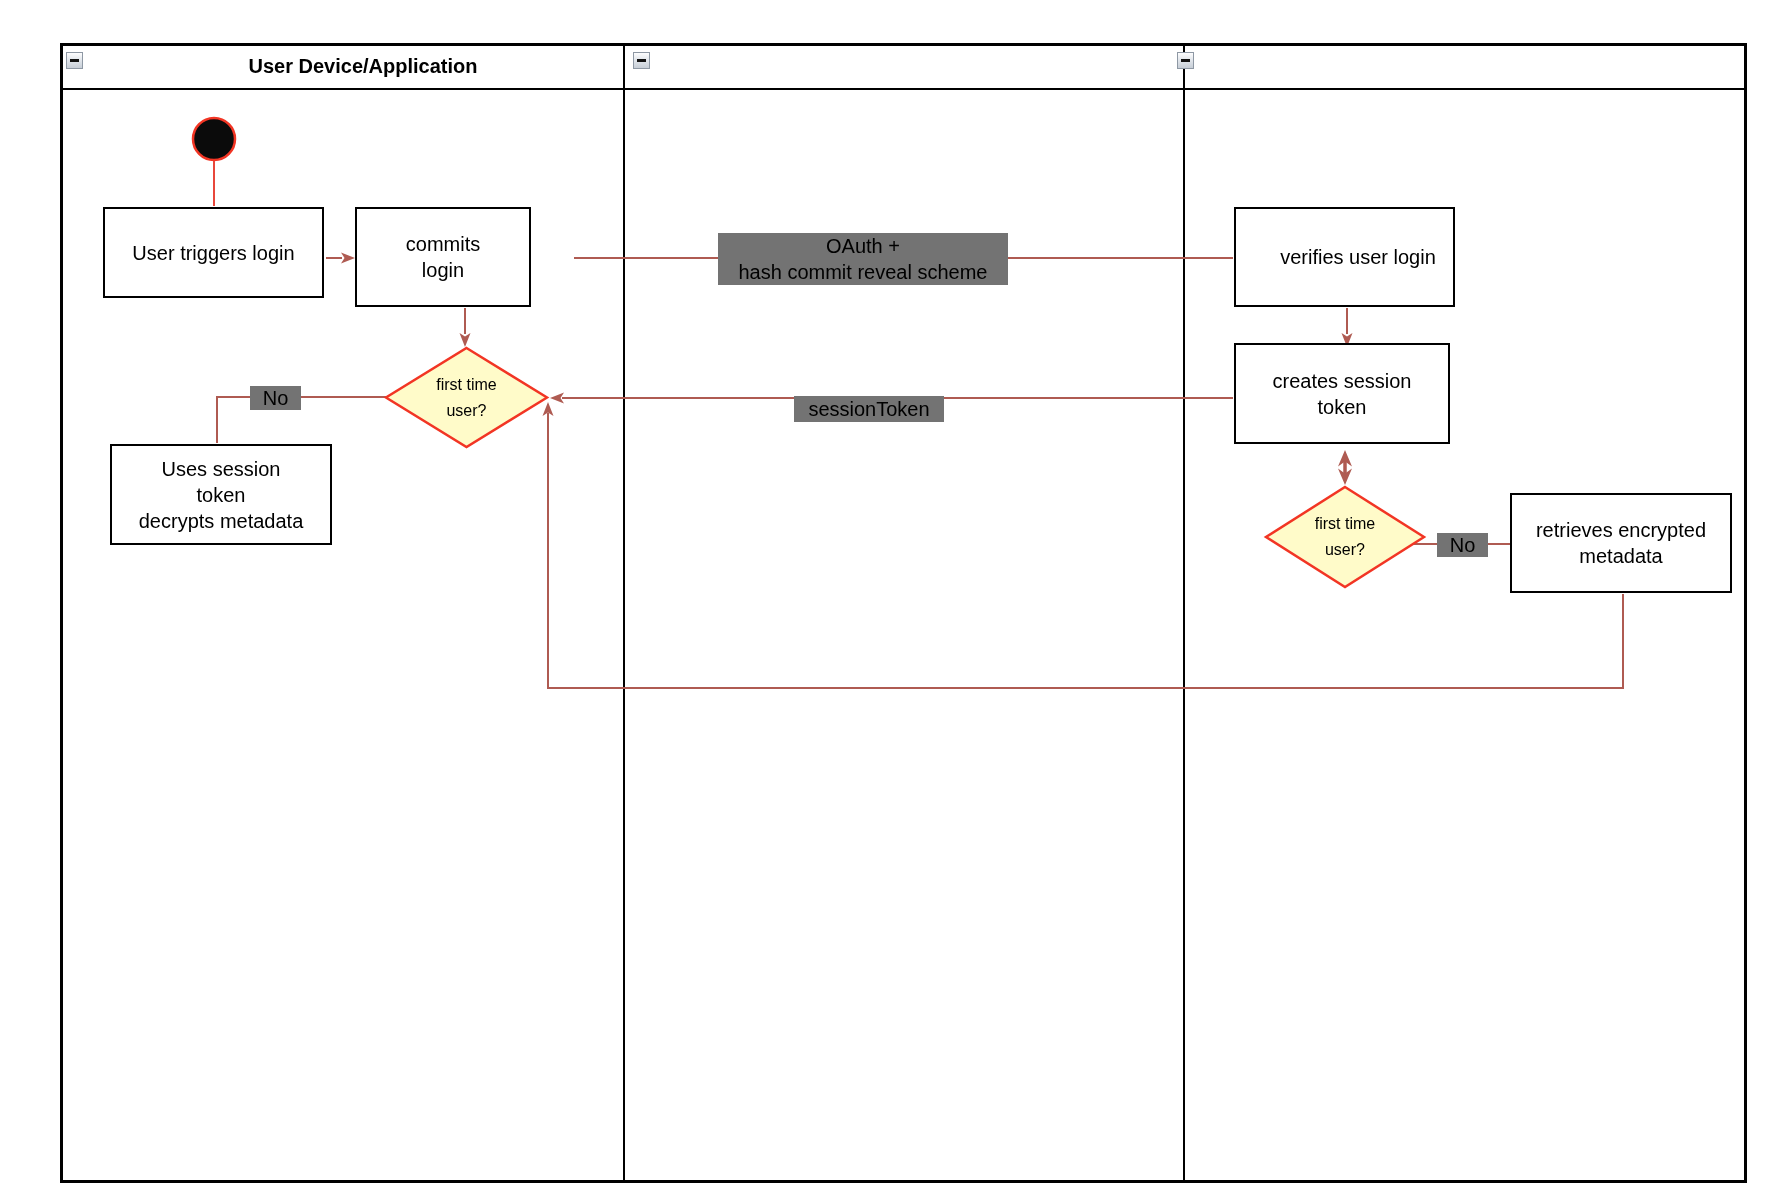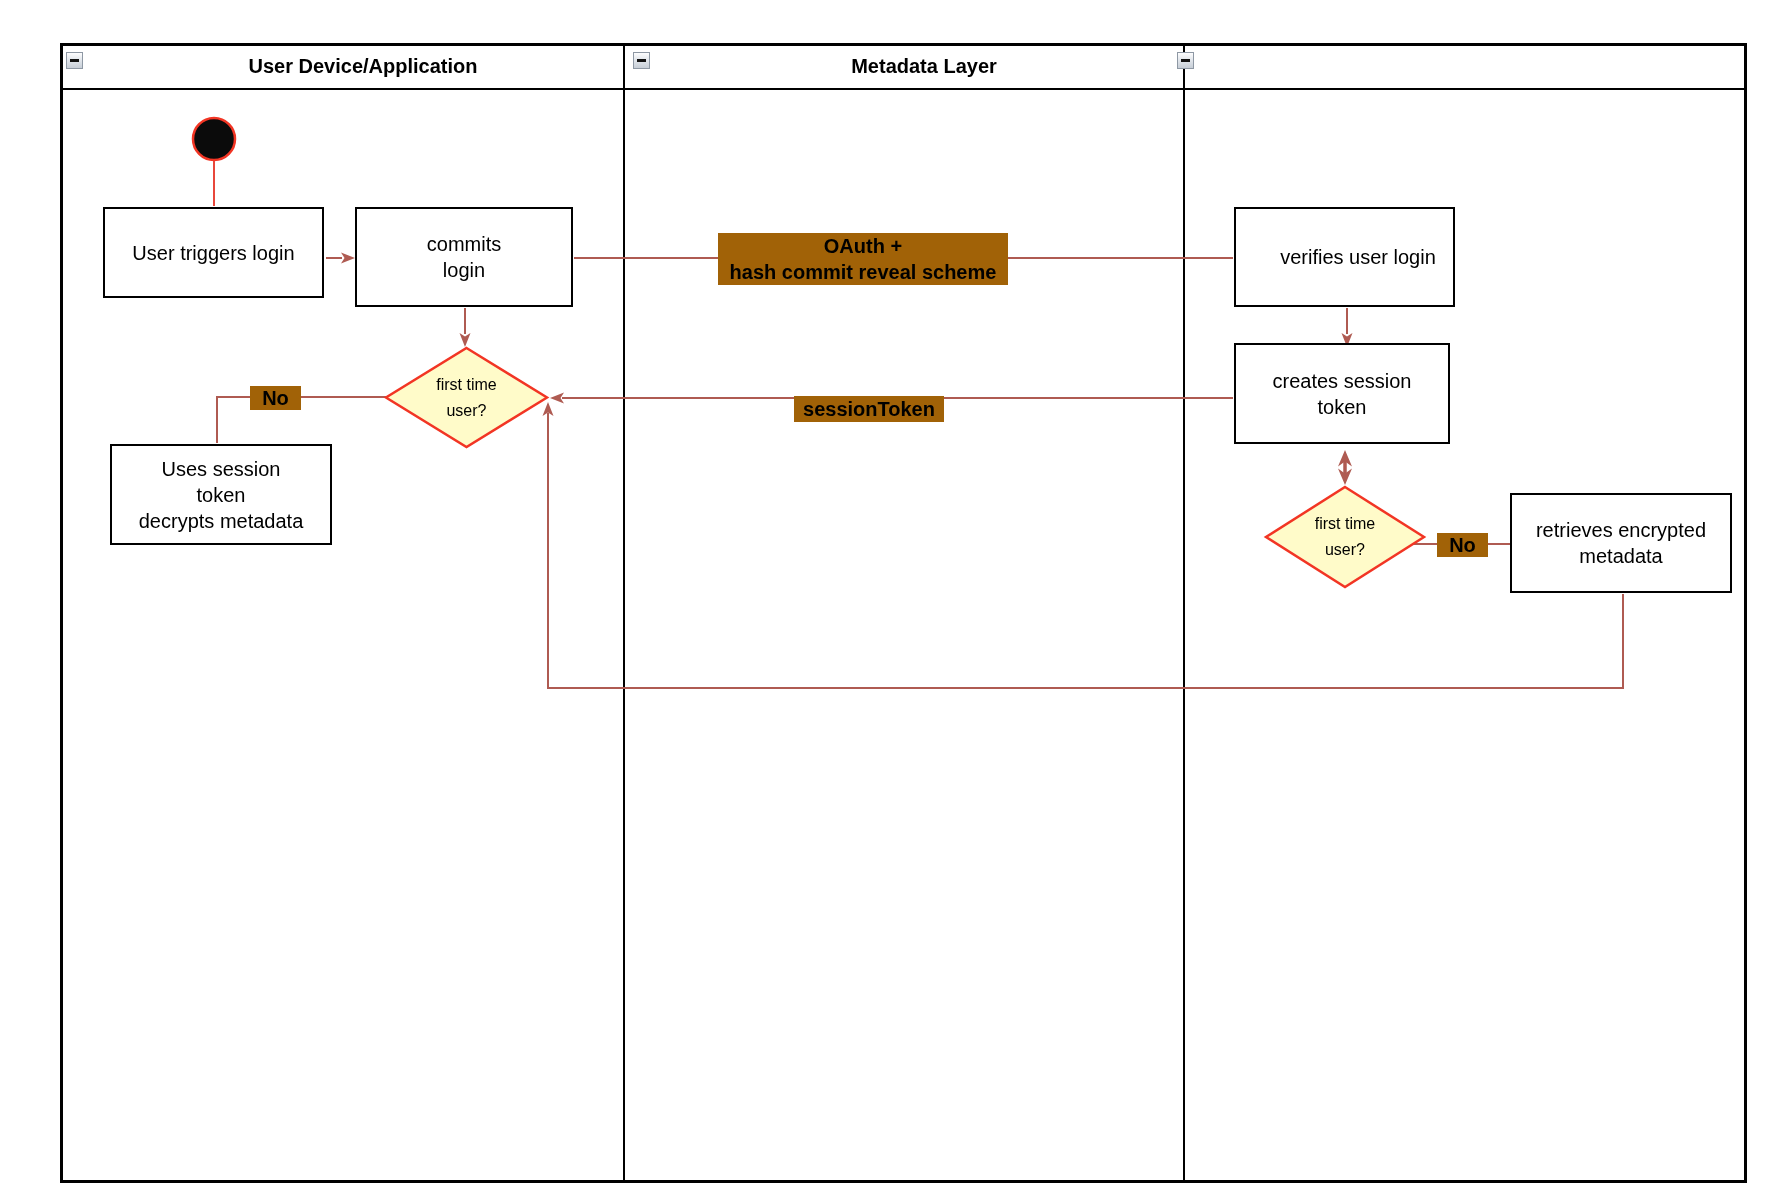--- a/index.html
+++ b/index.html
@@ -28,37 +28,36 @@
   .decision{fill:var(--decision-fill);stroke:var(--shape-stroke);stroke-width:2.5;}
   .start-circle{fill:var(--start-fill);stroke:var(--shape-stroke);stroke-width:2.5;}
 
   
   .node{position:absolute;border:2px solid #000;background:#fff;box-sizing:border-box;
         display:flex;align-items:center;justify-content:center;text-align:center;
         font-size:20px;line-height:26px;z-index:3;}
   .node span{white-space:pre-line;}
   .diamond-label{position:absolute;display:flex;align-items:center;justify-content:center;
         text-align:center;font-size:16px;line-height:26px;white-space:pre-line;z-index:3;}
-  .edge-label{position:absolute;background:#a16207;display:flex;align-items:center;
+  .edge-label{position:absolute;background:#737373;display:flex;align-items:center;
         justify-content:center;text-align:center;font-size:20px;line-height:26px;
-        white-space:pre-line;z-index:3;padding:0 3px;font-weight:bold;}
+        white-space:pre-line;z-index:3;padding:0 3px;}
   .ui{z-index:4;}
 </style>
 </head>
 <body>
 
 <div id="canvas">
 
   <div class="pool"></div>
   <div class="lane-divider" style="left:623px;"></div>
   <div class="lane-divider" style="left:1183px;"></div>
   <div class="header-underline"></div>
 
   <div class="lane-title ui" style="left:63px;width:560px;">User Device/Application</div>
-  <div class="lane-title ui" style="left:625px;width:558px;">Metadata Layer</div>
 
   <div class="collapse-btn ui" style="left:66px;top:52px;">
       <div class="minus-bar"></div>
     </div>
   <div class="collapse-btn ui" style="left:633px;top:52px;">
       <div class="minus-bar"></div>
     </div>
   <div class="collapse-btn ui" style="left:1177px;top:52px;">
       <div class="minus-bar"></div>
     </div>
@@ -94,21 +93,21 @@
     <polygon class="arrowhead" points="548,402 553.5,416 548,412.5 542.5,416"></polygon>
 
     <polygon class="decision" points="466.5,348 547,397.5 466.5,447 386,397.5"></polygon>
     <polygon class="decision" points="1345,487 1424,537 1345,587 1266,537"></polygon>
   </svg>
 
   <div class="node" style="left:103px;top:207px;width:221px;height:91px;">
     <span>User triggers login</span>
   </div>
 
-  <div class="node" style="left:355px;top:207px;width:218px;height:100px;">
+  <div class="node" style="left:355px;top:207px;width:176px;height:100px;">
     <span>commits
 login</span>
   </div>
 
   <div class="node" style="left:110px;top:444px;width:222px;height:101px;">
     <span>Uses session
 token
 decrypts metadata</span>
   </div>
 

